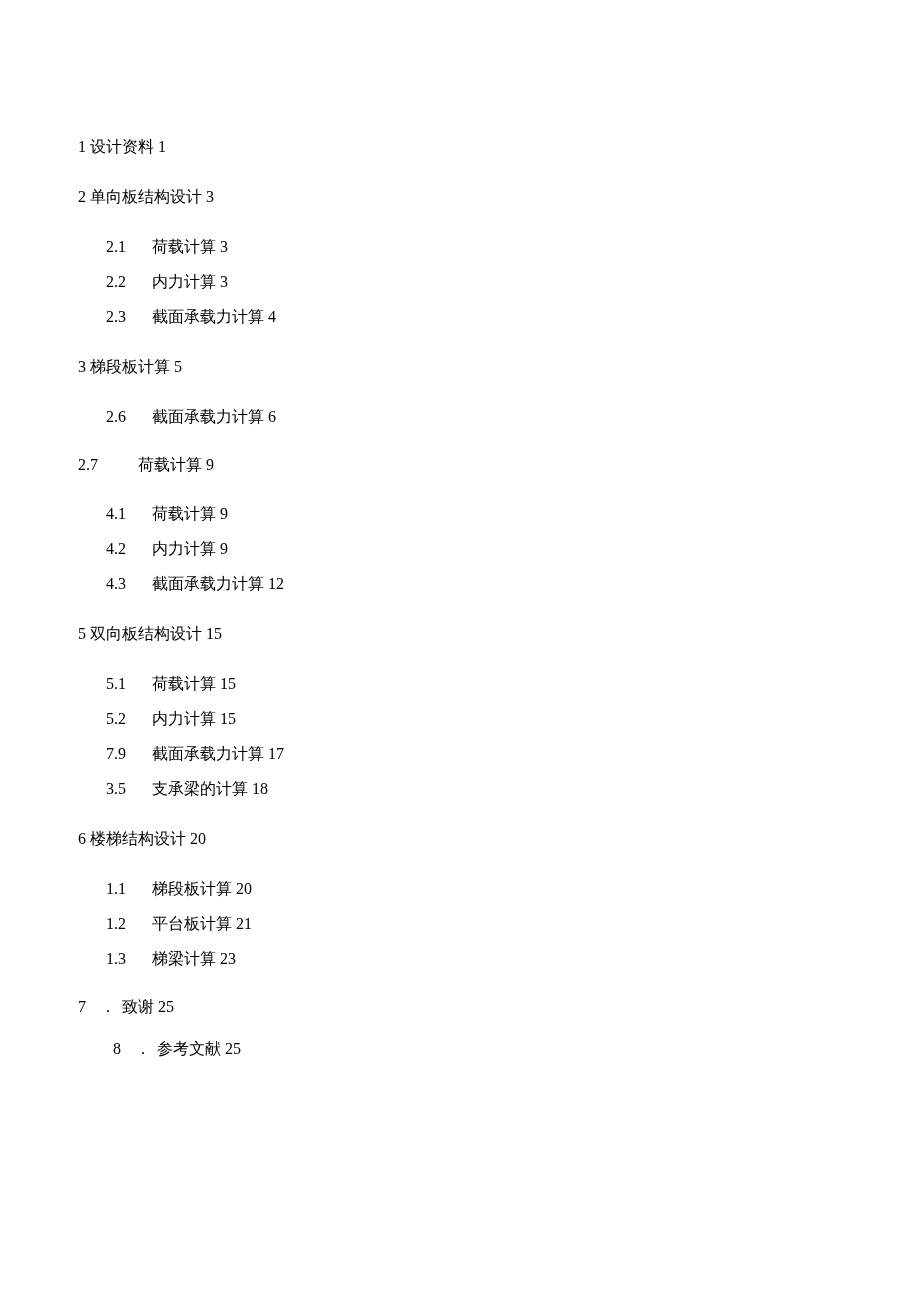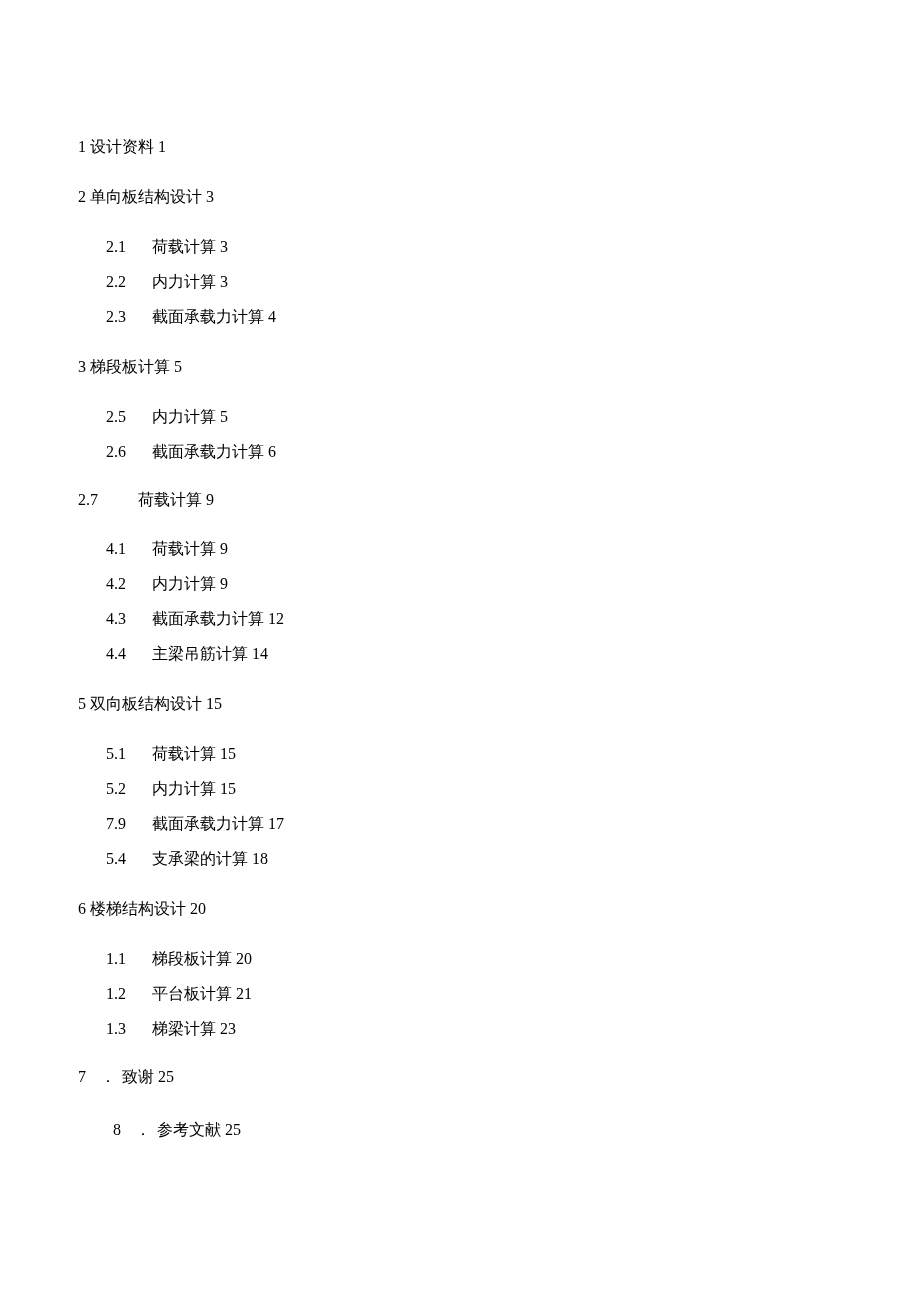--- a/index.html
+++ b/index.html
@@ -31,21 +31,21 @@
     }
     .sub-num {
       display: inline-block;
       min-width: 40px;
     }
     .sub-label {
       margin-left: 2px;
       text-align: right;
     }
     .section-7 {
-      margin-bottom: 32px;
+      margin-bottom: 21px;
     }
     .section-8 {
       margin-bottom: 26px;
       margin-left: 35px;
     }
     .dot-sep {
       margin-left: 10px;
       margin-right: 2px;
     }
     .special-27 {
@@ -90,25 +90,20 @@
   </div>
 </div>
 
 <div class="section">
   <span>3</span>
   <span>梯段板计算</span>
   <span>5</span>
 </div>
 <div class="subsection-group">
   <div class="subsection">
-    <span class="sub-num">2.5</span>
-    <span class="sub-label">内力计算</span>
-    <span>5</span>
-  </div>
-  <div class="subsection">
     <span class="sub-num">2.6</span>
     <span class="sub-label">截面承载力计算</span>
     <span>6</span>
   </div>
 </div>
 
 <div class="special-27">
   <span class="s27-num">2.7</span>
   <span class="s27-label">荷载计算</span>
   <span>9</span>
@@ -122,25 +117,20 @@
   <div class="subsection">
     <span class="sub-num">4.2</span>
     <span class="sub-label">内力计算</span>
     <span>9</span>
   </div>
   <div class="subsection">
     <span class="sub-num">4.3</span>
     <span class="sub-label">截面承载力计算</span>
     <span>12</span>
   </div>
-  <div class="subsection">
-    <span class="sub-num">4.4</span>
-    <span class="sub-label">主梁吊筋计算</span>
-    <span>14</span>
-  </div>
 </div>
 
 <div class="section">
   <span>5</span>
   <span>双向板结构设计</span>
   <span>15</span>
 </div>
 <div class="subsection-group">
   <div class="subsection">
     <span class="sub-num">5.1</span>
@@ -151,21 +141,21 @@
     <span class="sub-num">5.2</span>
     <span class="sub-label">内力计算</span>
     <span>15</span>
   </div>
   <div class="subsection">
     <span class="sub-num">7.9</span>
     <span class="sub-label">截面承载力计算</span>
     <span>17</span>
   </div>
   <div class="subsection">
-    <span class="sub-num">5.4</span>
+    <span class="sub-num">3.5</span>
     <span class="sub-label">支承梁的计算</span>
     <span>18</span>
   </div>
 </div>
 
 <div class="section">
   <span>6</span>
   <span>楼梯结构设计</span>
   <span>20</span>
 </div>

